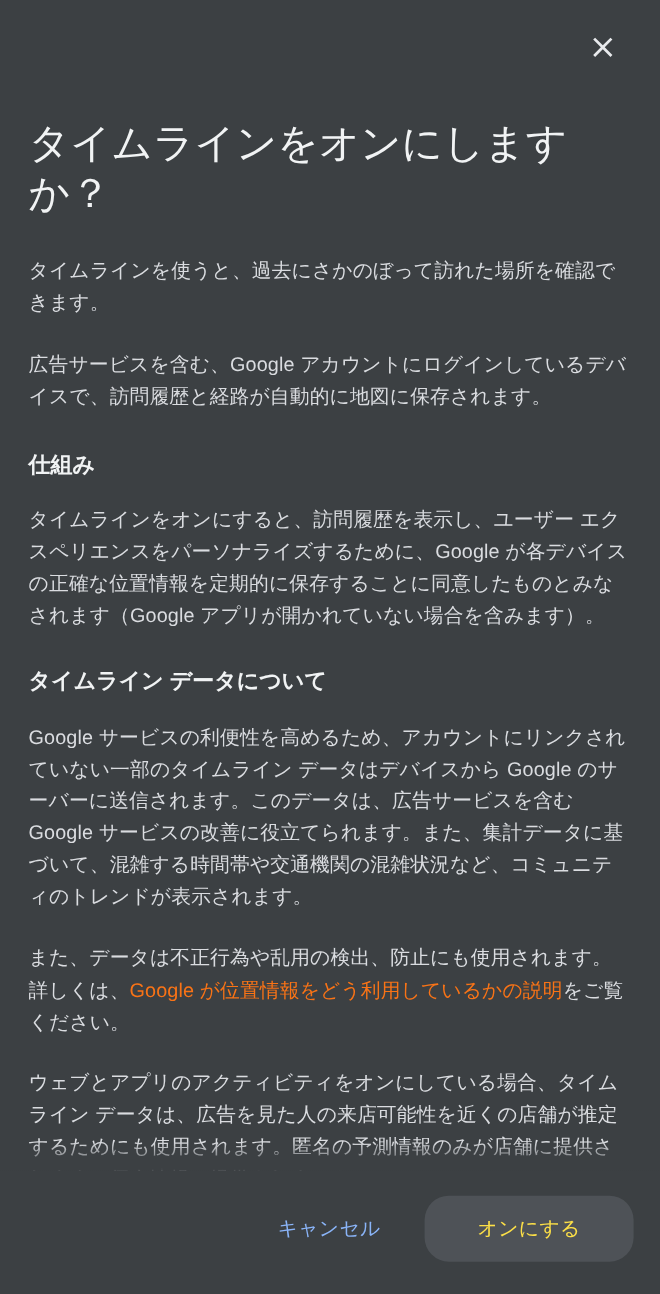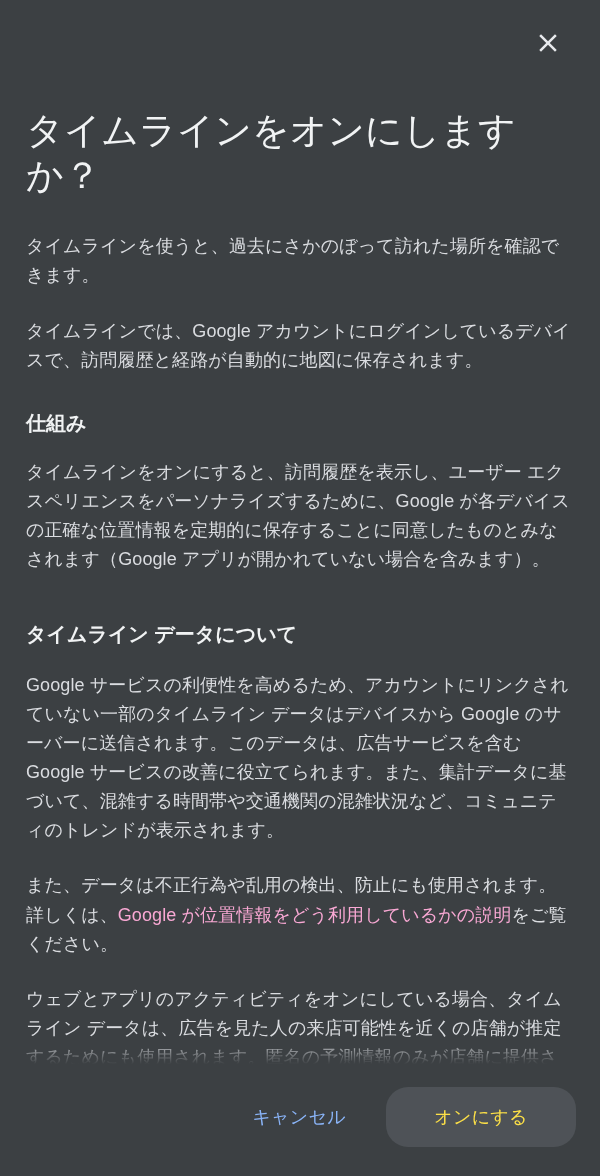--- a/index.html
+++ b/index.html
@@ -65,25 +65,25 @@
     letter-spacing: 0.1px;
   }
   .section-head {
     font-size: 20px;
     line-height: 1.45;
     color: #f1f3f4;
     margin: 34px 0 20px 0;
     font-weight: 700;
   }
   .section-head.tight {
-    margin-top: 45px;
+    margin-top: 30px;
     margin-bottom: 22px;
   }
   a.inline-link {
-    color: #f9a8d4;
+    color: #f97316;
     text-decoration: none;
     cursor: pointer;
   }
   .footer {
     flex: 0 0 auto;
     height: 112px;
     display: flex;
     align-items: center;
     justify-content: flex-end;
     gap: 14px;
@@ -138,21 +138,21 @@
       </span>
     </div>
   </div>
 
   <div class="content">
 
     <h1 class="title">タイムラインをオンにしますか？</h1>
 
     <p class="para">タイムラインを使うと、過去にさかのぼって訪れた場所を確認できます。</p>
 
-    <p class="para">タイムラインでは、Google アカウントにログインしているデバイスで、訪問履歴と経路が自動的に地図に保存されます。</p>
+    <p class="para">広告サービスを含む、Google アカウントにログインしているデバイスで、訪問履歴と経路が自動的に地図に保存されます。</p>
 
     <h2 class="section-head">仕組み</h2>
 
     <p class="para">タイムラインをオンにすると、訪問履歴を表示し、ユーザー エクスペリエンスをパーソナライズするために、Google が各デバイスの正確な位置情報を定期的に保存することに同意したものとみなされます（Google アプリが開かれていない場合を含みます）。</p>
 
     <h2 class="section-head tight">タイムライン データについて</h2>
 
     <p class="para">Google サービスの利便性を高めるため、アカウントにリンクされていない一部のタイムライン データはデバイスから Google のサーバーに送信されます。このデータは、広告サービスを含む Google サービスの改善に役立てられます。また、集計データに基づいて、混雑する時間帯や交通機関の混雑状況など、コミュニティのトレンドが表示されます。</p>
 
     <p class="para"><span>また、データは不正行為や乱用の検出、防止にも使用されます。詳しくは、</span><a class="inline-link">Google が位置情報をどう利用しているかの説明</a><span>をご覧ください。</span></p>

